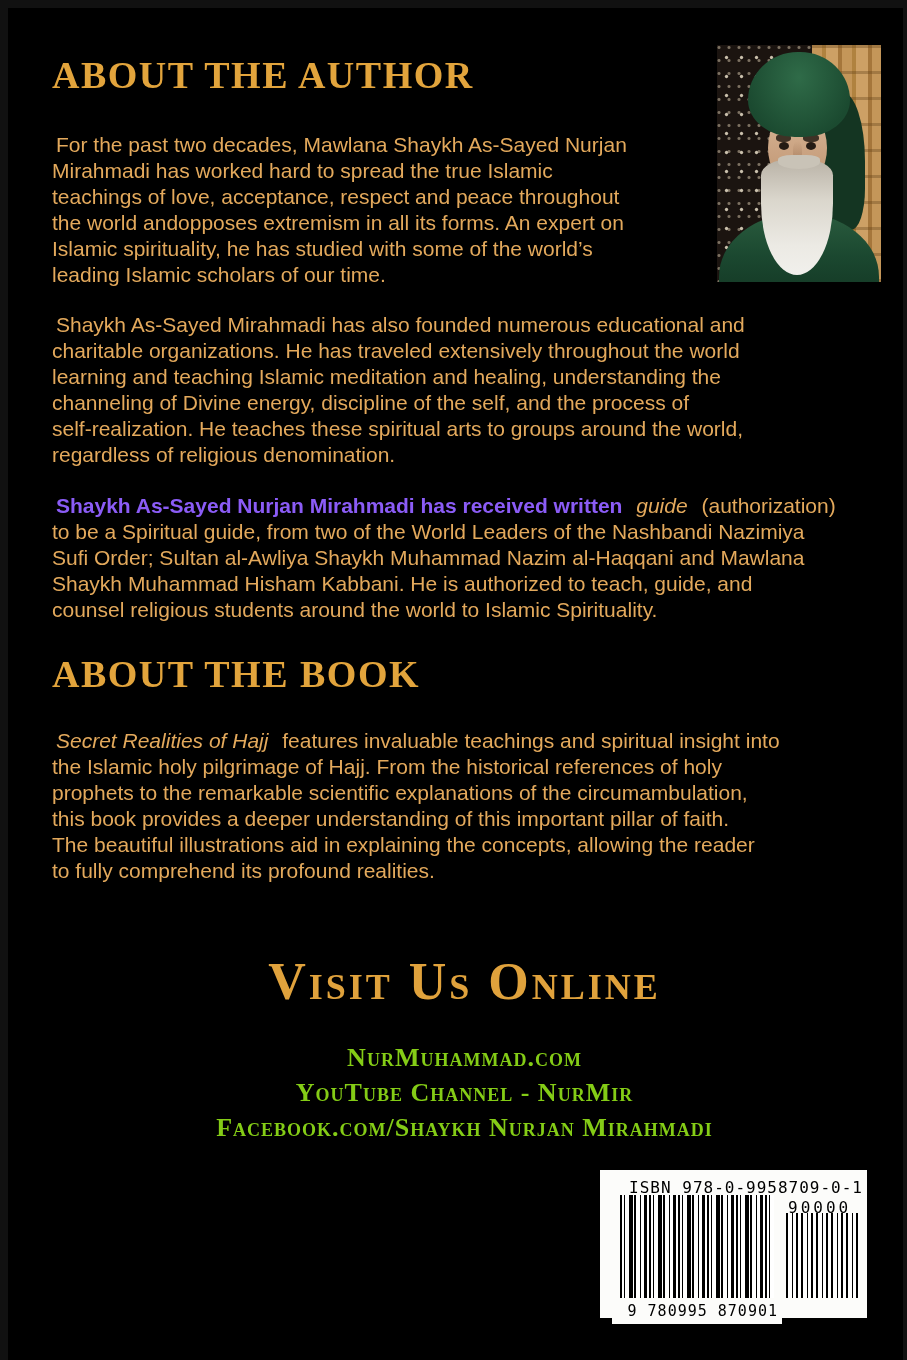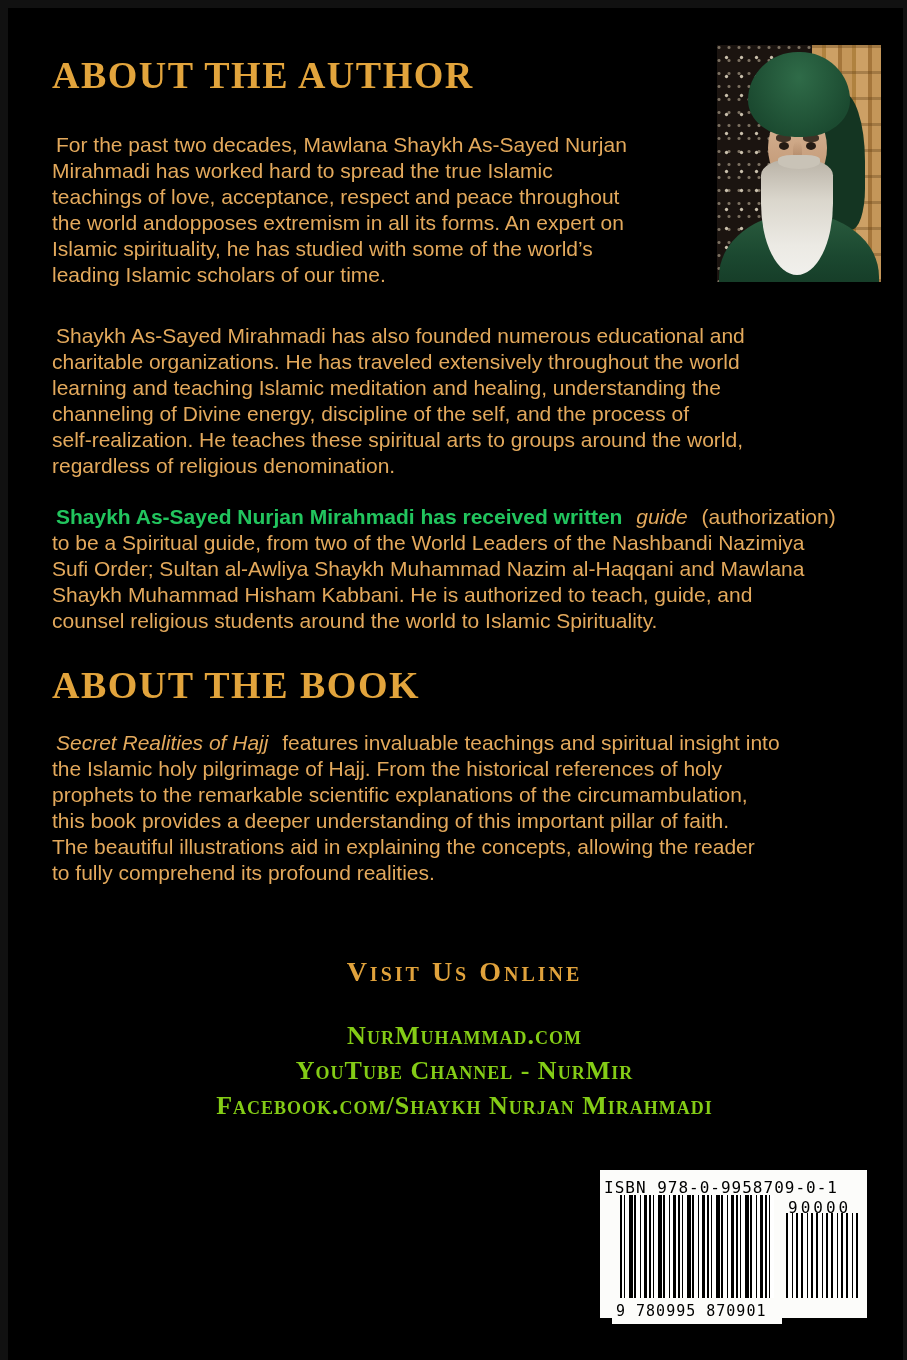--- a/index.html
+++ b/index.html
@@ -19,24 +19,24 @@
   }
   .h-book { margin-top:24px; }
 
   
   .body {
     white-space:pre; color:#E3A95C;
     font-size:21px; line-height:26px;
     font-family:"Liberation Sans", sans-serif;
   }
   .p1 { margin-top:30px; }
-  .p2 { margin-top:27px; }
+  .p2 { margin-top:16px; }
   .p3 { margin-top:17px; }
-  .p4 { margin-top:18px; }
-  .body b { font-weight:700; color:#22c55e; }
+  .p4 { margin-top:27px; }
+  .body b { font-weight:700; color:#8b5cf6; }
   .body i { font-style:italic; }
 
   
   .photo {
     float:right; position:relative; overflow:hidden;
     width:164px; height:237px;
     margin:-7px 0 22px 16px;
   }
   .photo > div { position:absolute; }
   .ph-tapestry {
@@ -76,49 +76,49 @@
   .ph-beard { left:27%; top:48%; width:44%; height:49%;
     background:linear-gradient(180deg,#B9B2A6 0%,#DAD6CC 35%,#ECEAE4 75%,#F1F0EC);
     border-radius:42% 42% 50% 50% / 14% 14% 62% 62%; z-index:5; }
   .ph-mustache { left:37%; top:46.5%; width:26%; height:6%;
     background:#C9C3B7; border-radius:40% 40% 60% 60%; z-index:6; }
 
   
   .visit {
     clear:both; margin-top:64px; text-align:center;
     font-family:"Liberation Serif", serif; font-variant:small-caps;
-    font-weight:700; font-size:28px; line-height:1;
+    font-weight:700; font-size:52px; line-height:1;
     letter-spacing:3px; color:#E0A23C;
   }
   .links { margin-top:24px; text-align:center; }
   .link {
     font-family:"Liberation Serif", serif; font-variant:small-caps;
     font-weight:700; font-size:26px; line-height:27px;
     letter-spacing:1px; color:#84cc16;
   }
 
   
   .barcode {
     position:absolute; left:592px; top:1162px; width:267px; height:148px;
     background:#FCFCFA; color:#000;
   }
   .barcode > div { position:absolute; }
   .bc-isbn {
-    top:4px; left:0; width:100%; text-align:left;
+    top:4px; left:0; width:100%; text-align:right;
     font-family:"DejaVu Sans Mono", monospace; font-size:16px; letter-spacing:1px;
   }
   .bc-bars-main {
     left:20px; top:25px; width:154px; height:103px;
     background:repeating-linear-gradient(90deg,
       #000 0 2px, #fff 2px 4px, #000 4px 5px, #fff 5px 9px,
       #000 9px 13px, #fff 13px 14px, #000 14px 16px, #fff 16px 20px,
       #000 20px 21px, #fff 21px 24px, #000 24px 27px, #fff 27px 29px);
   }
   .bc-ean {
-    left:12px; top:128px; width:170px; text-align:left;
+    left:12px; top:128px; width:170px; text-align:right;
     font-family:"DejaVu Sans Mono", monospace; font-size:15px; letter-spacing:1px;
     background:#FCFCFA;
   }
   .bc-price {
     left:184px; top:24px; width:76px; text-align:left;
     font-family:"DejaVu Sans Mono", monospace; font-size:16px; letter-spacing:3px;
   }
   .bc-bars-sup {
     left:186px; top:43px; width:74px; height:85px;
     background:repeating-linear-gradient(90deg,

